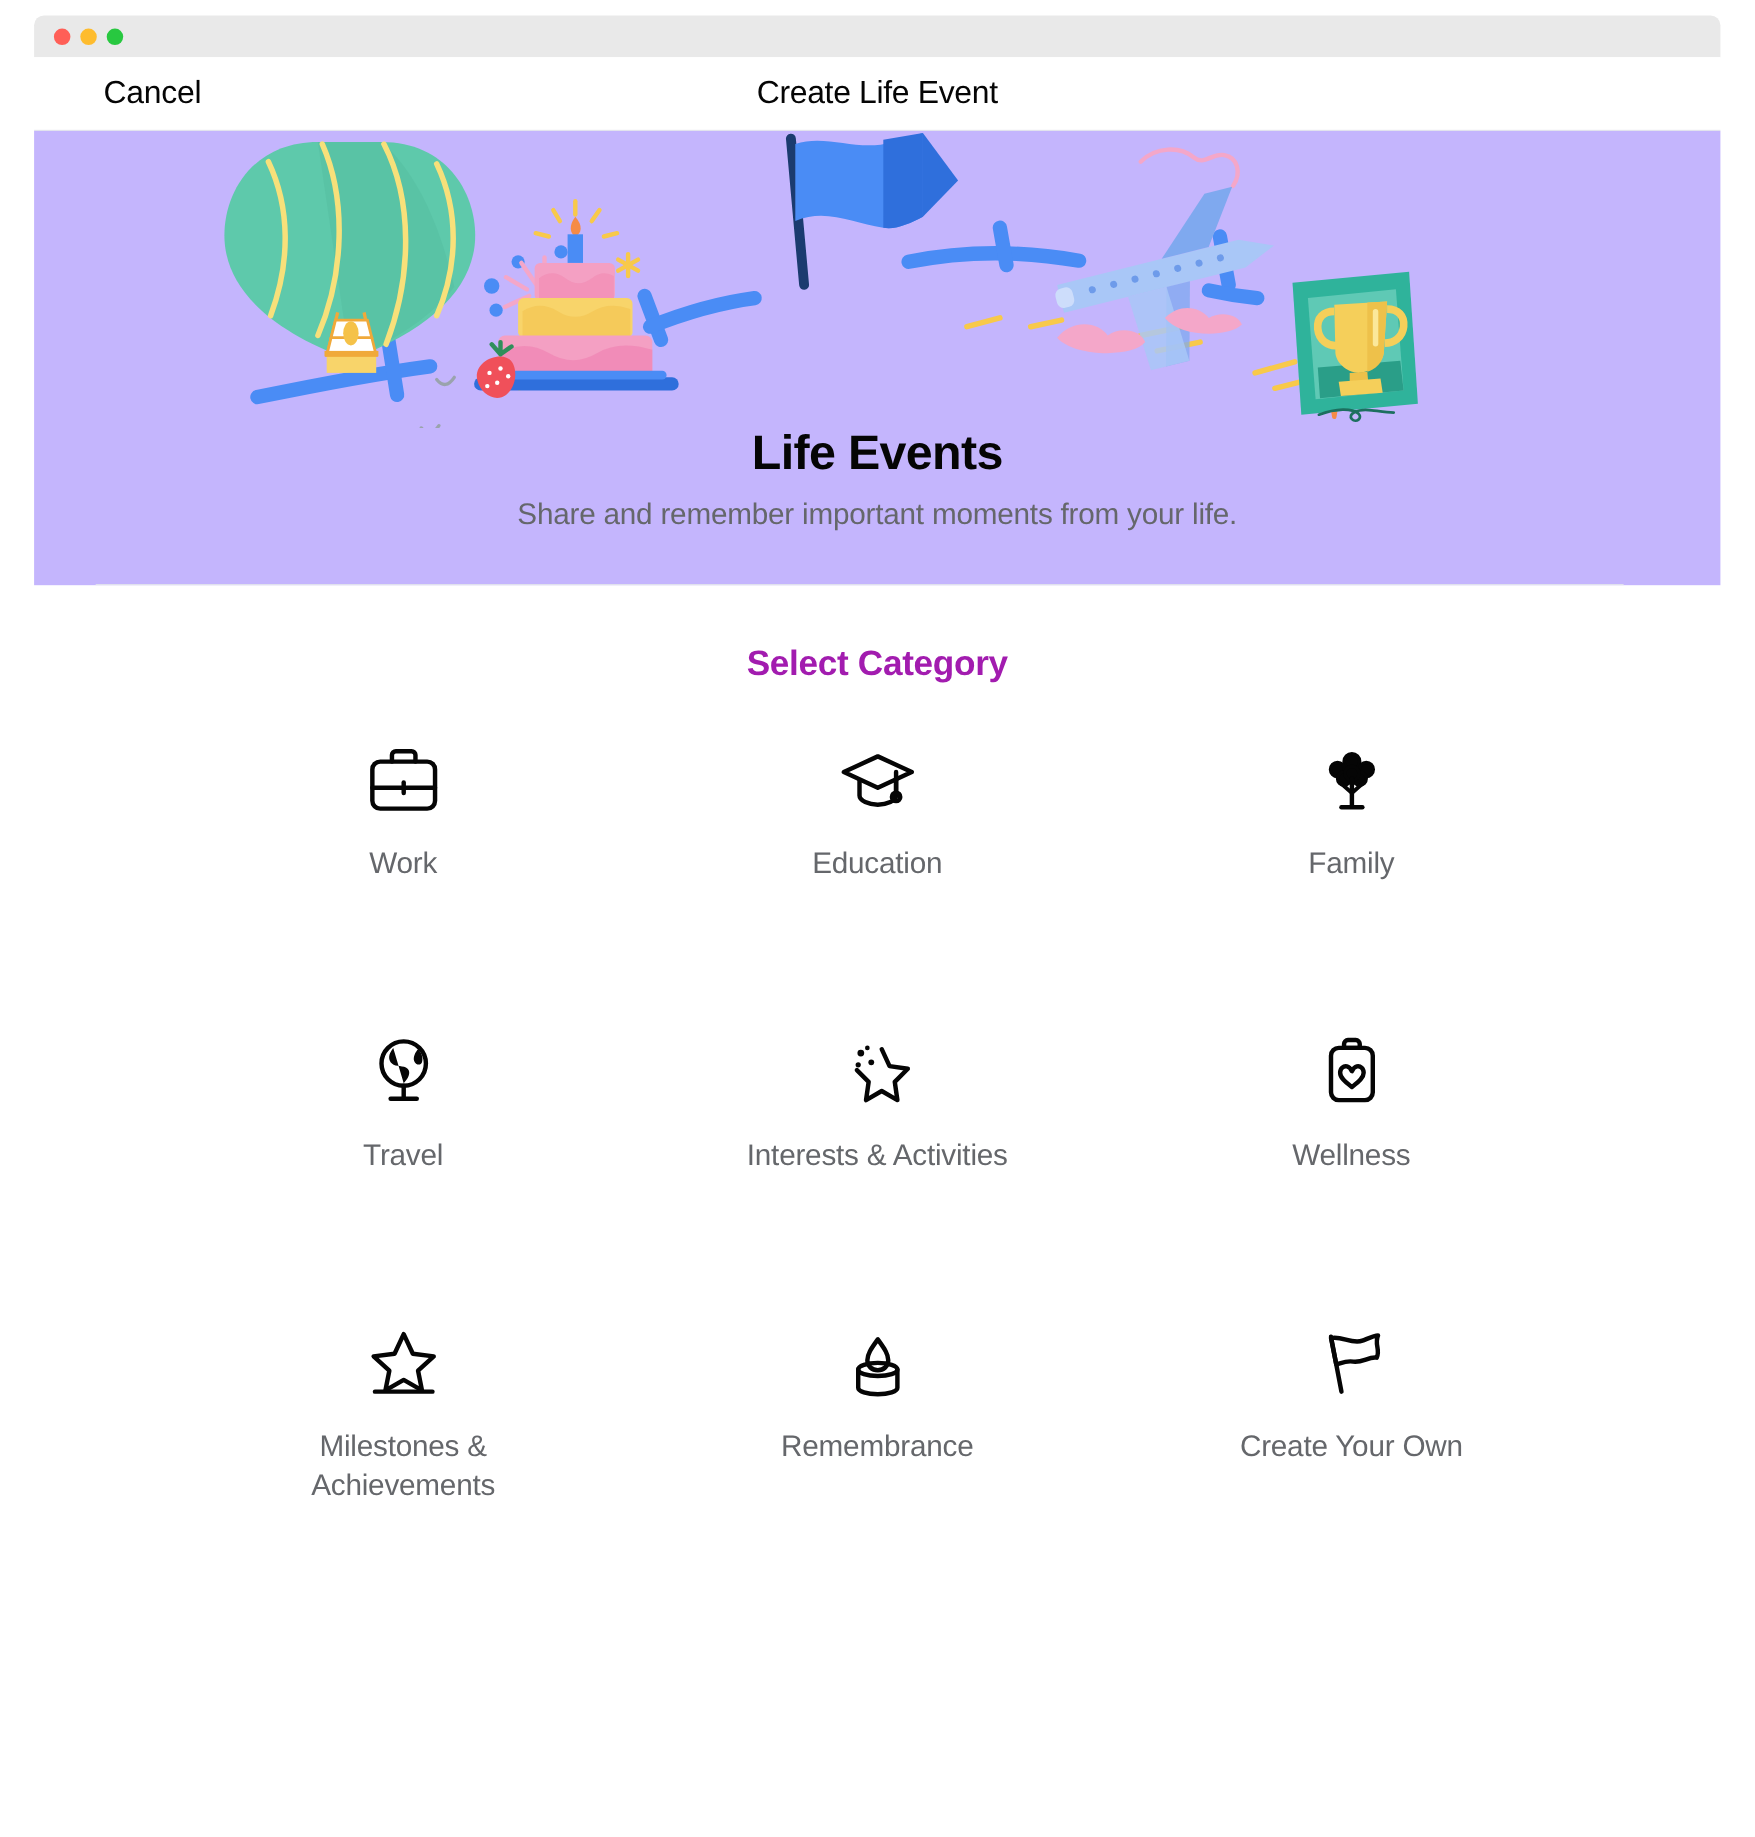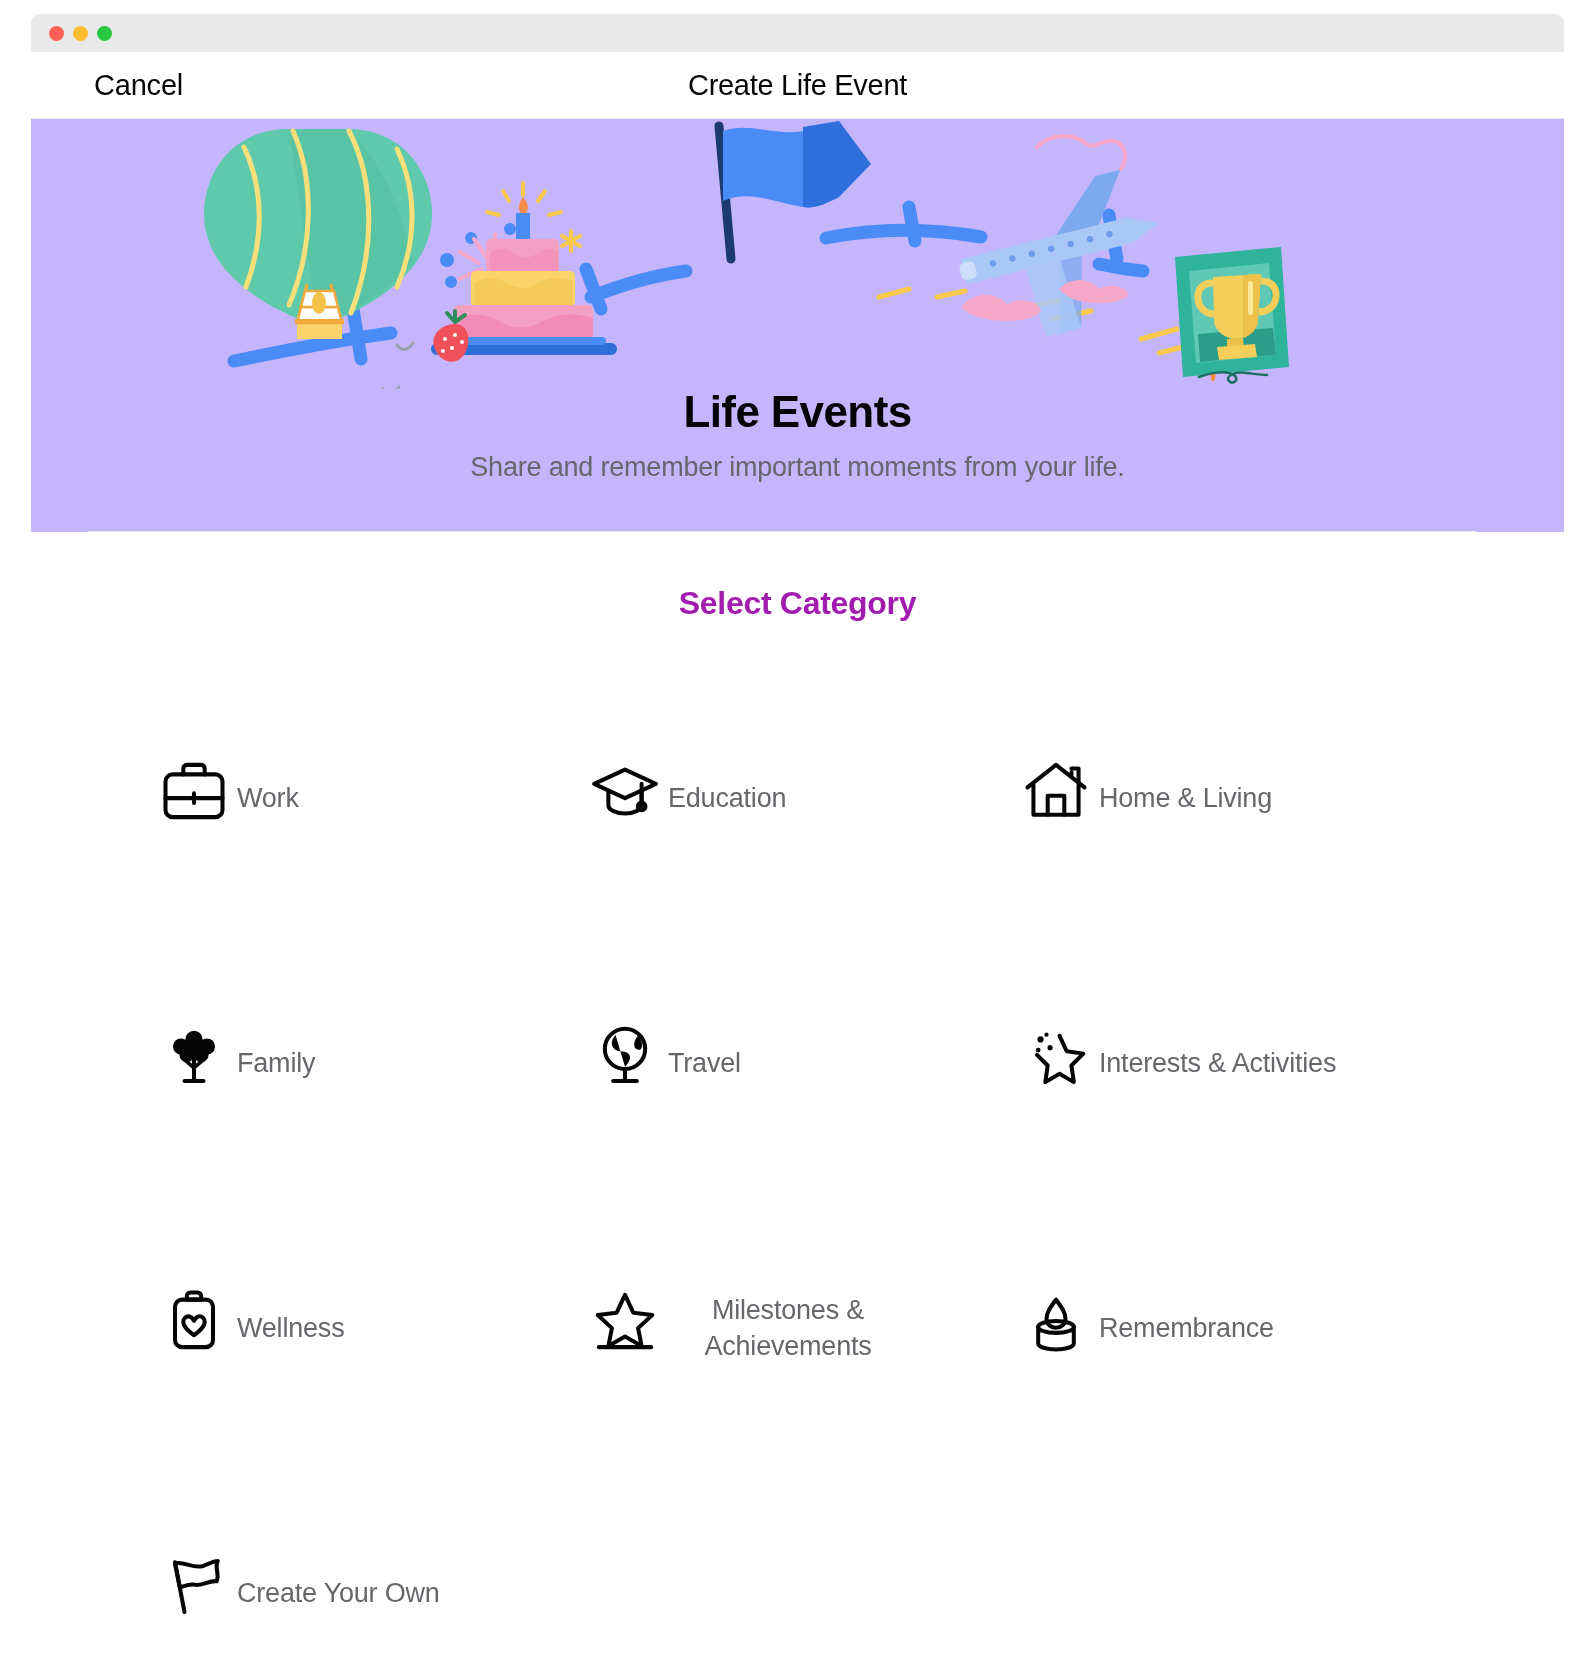--- a/index.html
+++ b/index.html
@@ -90,21 +90,21 @@
     padding-top: 52px;
   }
   .cat-grid {
     display: grid;
     grid-template-columns: repeat(3, 1fr);
     row-gap: 0px;
     margin-top: 44px;
     padding: 0 120px;
   }
   .cat-item {
-    display: flex; 
+    display: flex; flex-direction: column;
     align-items: center; justify-content: flex-start;
     height: 265px;
     cursor: pointer;
     user-select: none;
   }
   .cat-icon {
     height: 86px; width: 86px;
     display: flex; align-items: center; justify-content: center;
     margin-bottom: 16px;
   }
@@ -317,32 +317,20 @@
             <path d="M32 14 L58 26 L32 38 L6 26 Z"></path>
             <path d="M18 32 v12 c0 4 7 7 14 7 s14 -3 14 -7 V32"></path>
             <path d="M46 26 v16"></path>
             <circle cx="46" cy="45" r="3.2"></circle>
           </svg>
         </span>
         <span class="cat-label">Education</span>
       </div>
 
 
-      <div class="cat-item">
-        <span class="cat-icon">
-          <svg width="76" height="76" viewBox="0 0 64 64" fill="none" stroke="#050505" stroke-width="3.4" stroke-linecap="round" stroke-linejoin="round">
-            <path d="M8 29 L32 10 L56 29"></path>
-            <path d="M13 27 V52 H51 V27"></path>
-            <path d="M45 16 V18.5"></path>
-            <path d="M45 13 h6 v11"></path>
-            <path d="M25 52 V36 h14 v16"></path>
-          </svg>
-        </span>
-        <span class="cat-label">Home &amp; Living</span>
-      </div>
 
       <div class="cat-item">
         <span class="cat-icon">
           <svg width="76" height="76" viewBox="0 0 64 64" fill="#050505" stroke="#050505" stroke-width="2.6" stroke-linecap="round" stroke-linejoin="round">
             <circle cx="32" cy="18" r="6"></circle>
             <circle cx="21" cy="24" r="5.4"></circle>
             <circle cx="43" cy="24" r="5.4"></circle>
             <circle cx="26" cy="31" r="5"></circle>
             <circle cx="38" cy="31" r="5"></circle>
             <circle cx="32" cy="27" r="5.4"></circle>

